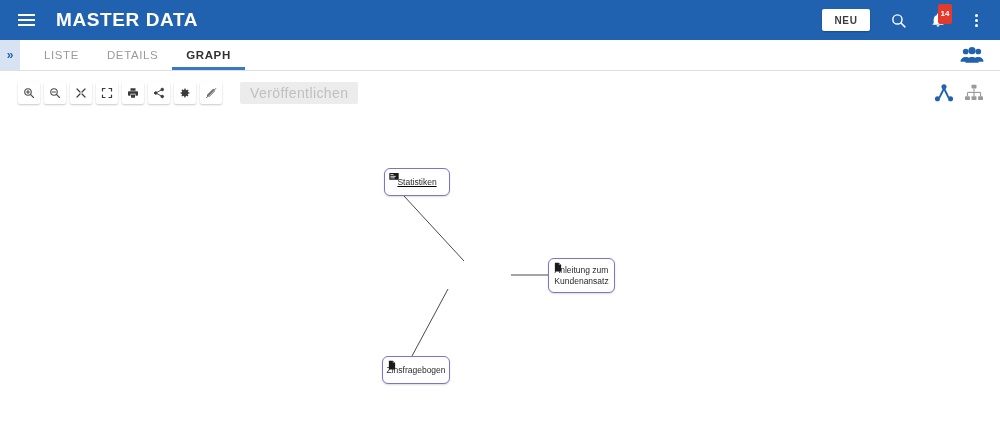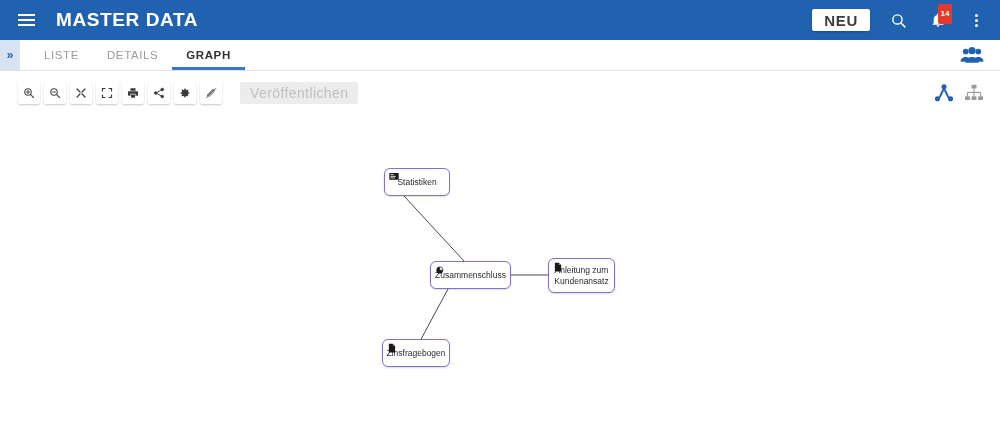--- a/index.html
+++ b/index.html
@@ -46,21 +46,21 @@
   .appbar-spacer { flex: 1 1 auto; }
 
   .neu-button {
     height: 22px;
     min-width: 48px;
     background: #ffffff;
     color: #3c3c3c;
     border: none;
     border-radius: 2px;
     font-family: "Liberation Sans", sans-serif;
-    font-size: 15px;
+    font-size: 10px;
     font-weight: bold;
     letter-spacing: 0.7px;
     padding: 0 12px;
     cursor: pointer;
     box-shadow: 0 1px 2px rgba(0,0,0,.25);
   }
 
   .appbar-icon {
     width: 32px; height: 40px;
     display: flex; align-items: center; justify-content: center;
@@ -371,54 +371,45 @@
 
   <svg class="edges" width="1000" height="307">
 
     <line x1="404" y1="81" x2="464" y2="146" stroke="#4a4a4a" stroke-width="1"></line>
 
     <line x1="511" y1="160" x2="548" y2="160" stroke="#4a4a4a" stroke-width="1"></line>
 
     <line x1="448" y1="174" x2="412" y2="241" stroke="#4a4a4a" stroke-width="1"></line>
   </svg>
 
-  <div class="gnode" style="left:384px; top:53px; width:66px; height:28px;">
+  <div class="gnode" style="left:384px; top:53px; width:66px; height:28px;text-decoration:underline;">
     <span class="gnode-icon">
       <svg width="10" height="10" viewBox="0 0 16 16" fill="#1a1a1a">
         <rect x="0.5" y="1.5" width="15" height="11" rx="1" fill="#1a1a1a"></rect>
         <rect x="2.3" y="3.6" width="5" height="1.3" fill="#ffffff"></rect>
         <rect x="2.3" y="6.2" width="8.5" height="1.3" fill="#ffffff"></rect>
         <rect x="2.3" y="8.8" width="7" height="1.3" fill="#ffffff"></rect>
       </svg>
     </span>
     <span class="gnode-label">Statistiken</span>
   </div>
 
-  <div class="gnode" style="left:430px; top:146px; width:81px; height:28px;">
-    <span class="gnode-icon">
-      <svg width="10" height="10" viewBox="0 0 16 16">
-        <circle cx="7.6" cy="8.2" r="5.4" fill="#1a1a1a"></circle>
-        <path d="M7.6 8.2 V2.8 A5.4 5.4 0 0 1 13 8.2 z" fill="#ffffff" stroke="#1a1a1a" stroke-width="0.9"></path>
-      </svg>
-    </span>
-    <span class="gnode-label">Zusammenschluss</span>
-  </div>
 
   <div class="gnode" style="left:548px; top:143px; width:67px; height:35px;">
     <span class="gnode-icon">
       <svg width="10" height="10" viewBox="0 0 16 16" fill="#1a1a1a">
         <path d="M3 1h6.2L13 4.8V15H3z"></path>
         <path d="M9.2 1 13 4.8H9.2z" fill="#7f7f7f"></path>
       </svg>
     </span>
     <span class="gnode-label">Anleitung zum
 Kundenansatz</span>
   </div>
 
-  <div class="gnode" style="left:382px; top:224px; width:68px; height:28px;">
+  <div class="gnode" style="left:382px; top:241px; width:68px; height:28px;">
     <span class="gnode-icon">
       <svg width="10" height="10" viewBox="0 0 16 16" fill="#1a1a1a">
         <path d="M3 1h6.2L13 4.8V15H3z"></path>
         <path d="M9.2 1 13 4.8H9.2z" fill="#7f7f7f"></path>
       </svg>
     </span>
     <span class="gnode-label">Zinsfragebogen</span>
   </div>
 
 </div>

